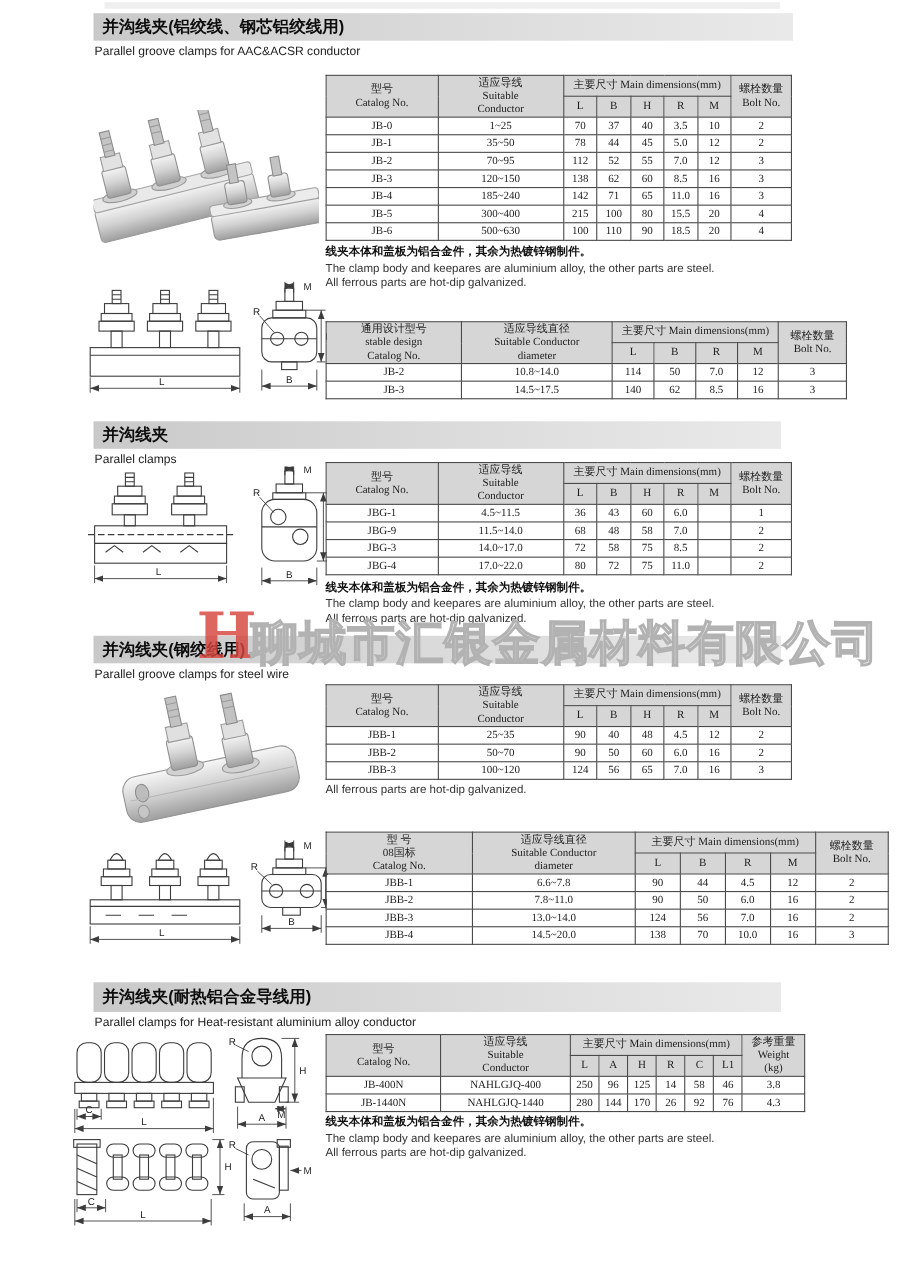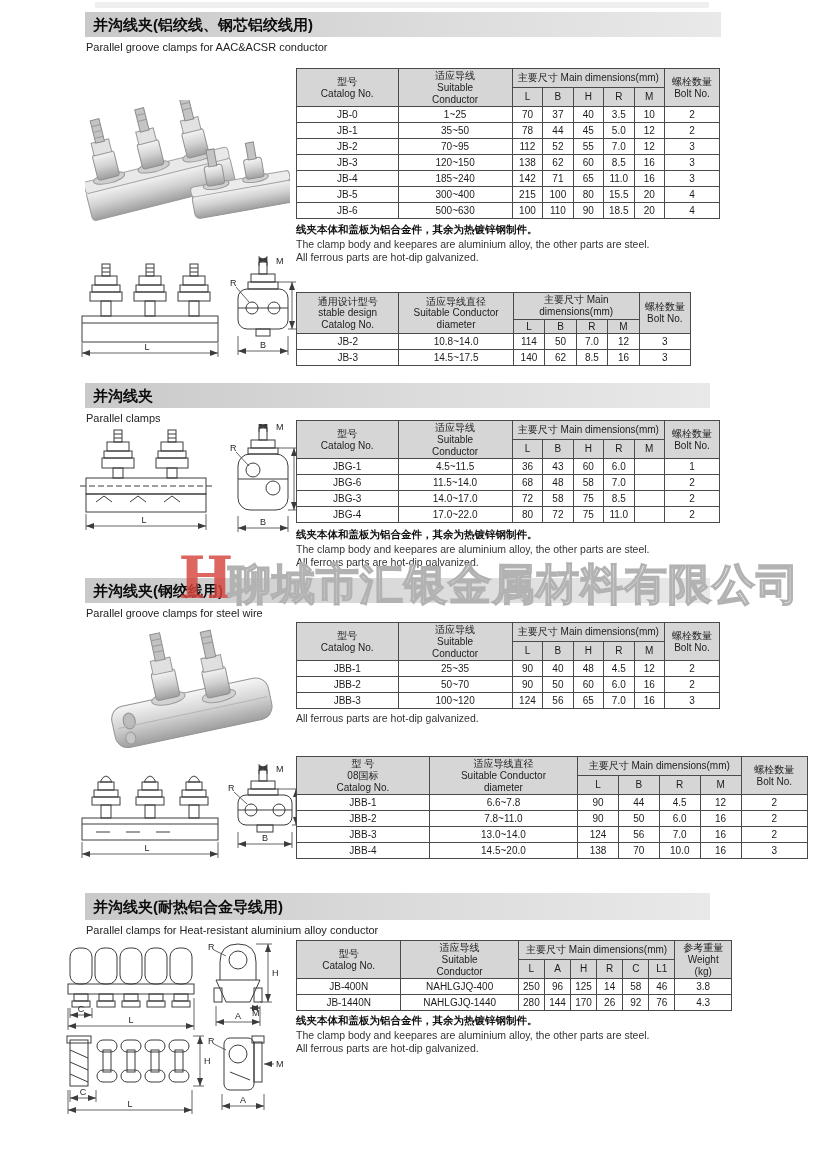--- a/index.html
+++ b/index.html
@@ -2,21 +2,21 @@
 <html><head>
 <meta charset="utf-8">
 <style>
   html,body{margin:0;padding:0;background:#fff;}
   body{width:834px;height:1166px;position:relative;font-family:"Liberation Sans","DejaVu Sans",sans-serif;color:#1a1a1a;overflow:hidden;}
   .abs{position:absolute;}
   .topstrip{background:#efefef;height:6px;}
   .titlebar{background:linear-gradient(90deg,#c9c9c9 0%,#dcdcdc 55%,#e9e9e9 100%);font-weight:bold;font-size:15px;color:#0d0d0d;line-height:25px;padding:0 8px;box-sizing:border-box;white-space:nowrap;}
   .subtitle{font-size:11px;color:#222;}
   table.spec{border-collapse:collapse;width:100%;table-layout:fixed;font-size:10px;color:#1c1c1c;text-align:center;}
-  table.spec{border:1.5px solid #3a3a3a;}
+  table.spec{border:1.5px solid #3a3a3a;font-family:Liberation Serif, serif;}
   .spec th,.spec td{border:1px solid #4a4a4a;padding:1px 2px;line-height:1.18;overflow:hidden;}
   .spec thead th{background:#d6d6d6;font-weight:normal;}
   .spec td{height:13px;background:#fff;}
   .notes{line-height:1.18;}
   .note-zh{font-size:10.5px;font-weight:bold;color:#101010;margin-bottom:3px;}
   .note-en{font-size:10.5px;color:#333;}
   .wm-text{font-size:43px;font-weight:bold;white-space:nowrap;letter-spacing:1px;color:rgba(200,200,200,0.25);-webkit-text-stroke:1.3px #b2b2b2;z-index:6;font-family:"DejaVu Sans",sans-serif;}
   .wm-logo{z-index:5;opacity:.82;}
   svg text.dl{font-size:9px;fill:#1f1f1f;font-family:"Liberation Sans",sans-serif;}
   svg .ln{stroke:#3c3c3c;stroke-width:1;fill:none;}
@@ -266,21 +266,21 @@
         <line x1="8" y1="95" x2="58" y2="95" marker-start="url(#ar)" marker-end="url(#ar)"></line>
       </g>
       <text class="dl" x="46" y="8">M</text>
       <text class="dl" x="0" y="30">R</text>
       <text class="dl" x="66" y="53">H</text>
       <text class="dl" x="33" y="92" text-anchor="middle">B</text>
     </g>
   </svg>
 </div>
 
-<div class="abs" style="left:296px;top:292px;width:395px;">
+<div class="abs" style="left:296px;top:292px;width:474px;">
     <table class="spec">
       <colgroup>
         <col style="width:26%">
         <col style="width:29%">
         <col style="width:8%">
         <col style="width:8%">
         <col style="width:8%">
         <col style="width:8%">
         <col style="width:13%">
       </colgroup>
@@ -418,21 +418,21 @@
           <td>JBG-1</td>
           <td>4.5~11.5</td>
           <td>36</td>
           <td>43</td>
           <td>60</td>
           <td>6.0</td>
           <td></td>
           <td>1</td>
         </tr>
         <tr>
-          <td>JBG-6</td>
+          <td>JBG-9</td>
           <td>11.5~14.0</td>
           <td>68</td>
           <td>48</td>
           <td>58</td>
           <td>7.0</td>
           <td></td>
           <td>2</td>
         </tr>
         <tr>
           <td>JBG-3</td>

